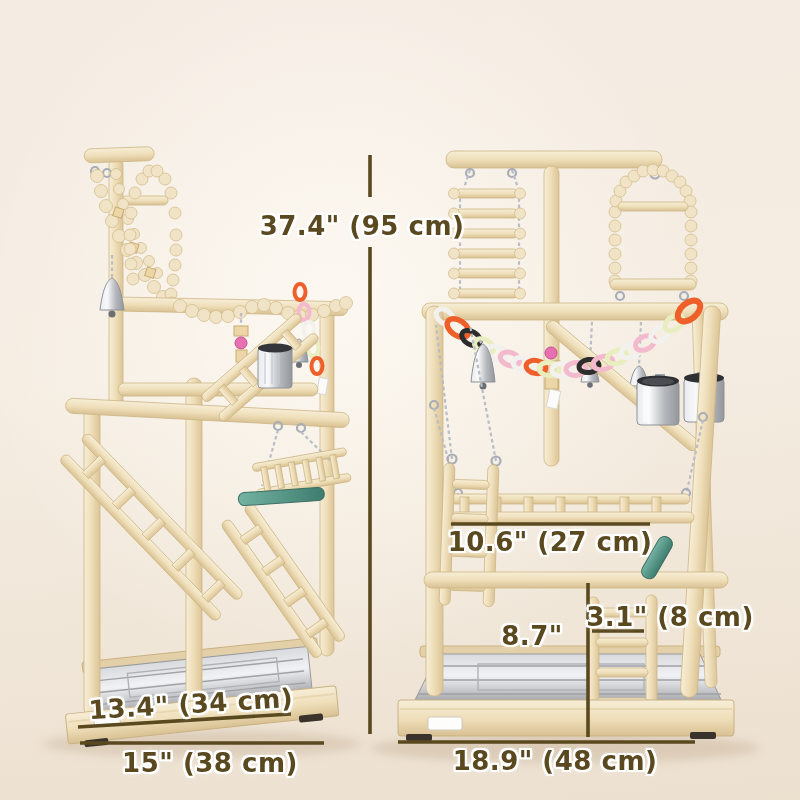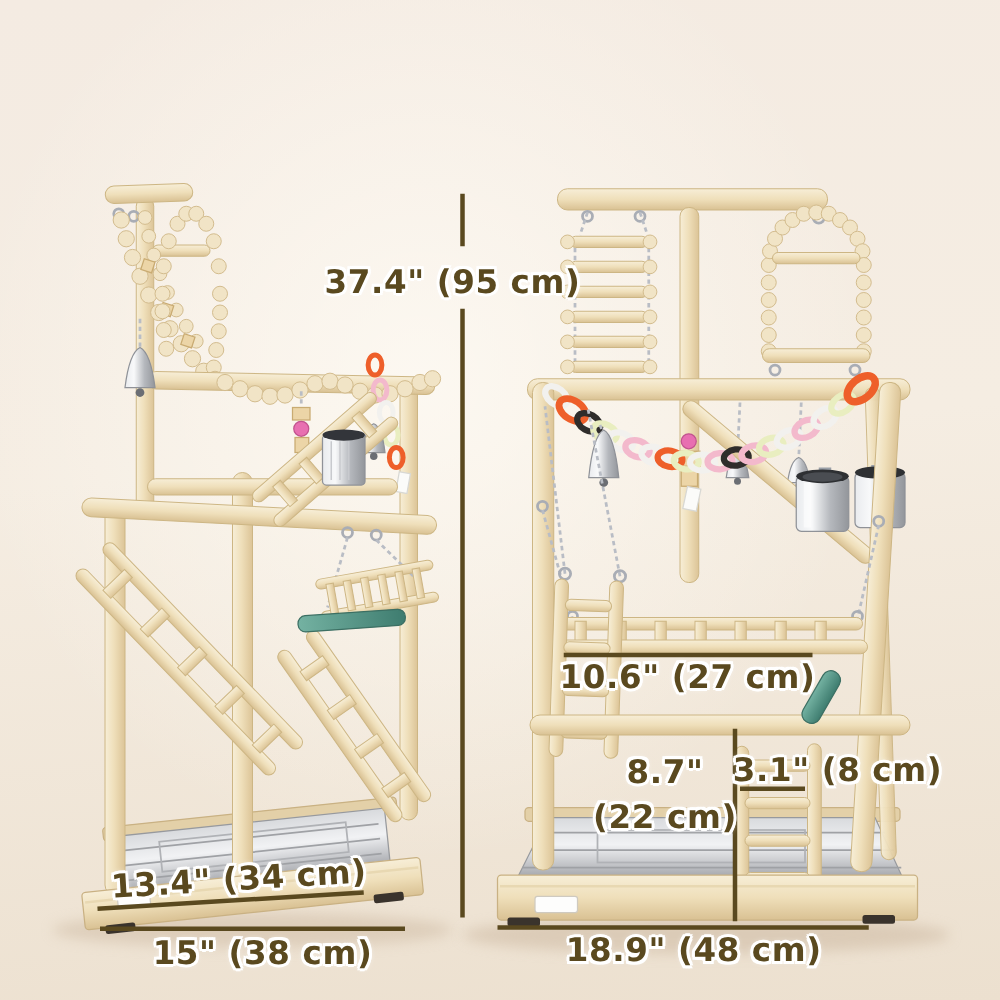--- a/index.html
+++ b/index.html
@@ -452,19 +452,18 @@
     <line class="dim" x1="78" y1="727" x2="291" y2="714"></line>
     <line class="dim" x1="80" y1="743" x2="324" y2="743"></line>
     <line class="dim" x1="398" y1="742" x2="695" y2="742"></line>
   </g>
 </svg>
 
 <div class="lbl" style="left:362px;top:226px;">37.4" (95 cm)</div>
 <div class="lbl" style="left:550px;top:542px;">10.6" (27 cm)</div>
 <div class="lbl" style="left:532px;top:636px;">
   <span>8.7"</span>
-  <span>(22 cm)</span>
 </div>
 <div class="lbl" style="left:670px;top:617px;">3.1" (8 cm)</div>
 <div class="lbl" style="left:191px;top:704px;transform:translate(-50%,-50%) rotate(-3.5deg);">13.4" (34 cm)</div>
 <div class="lbl" style="left:210px;top:763px;">15" (38 cm)</div>
 <div class="lbl" style="left:555px;top:761px;">18.9" (48 cm)</div>
 </div>
 
 </body></html>

